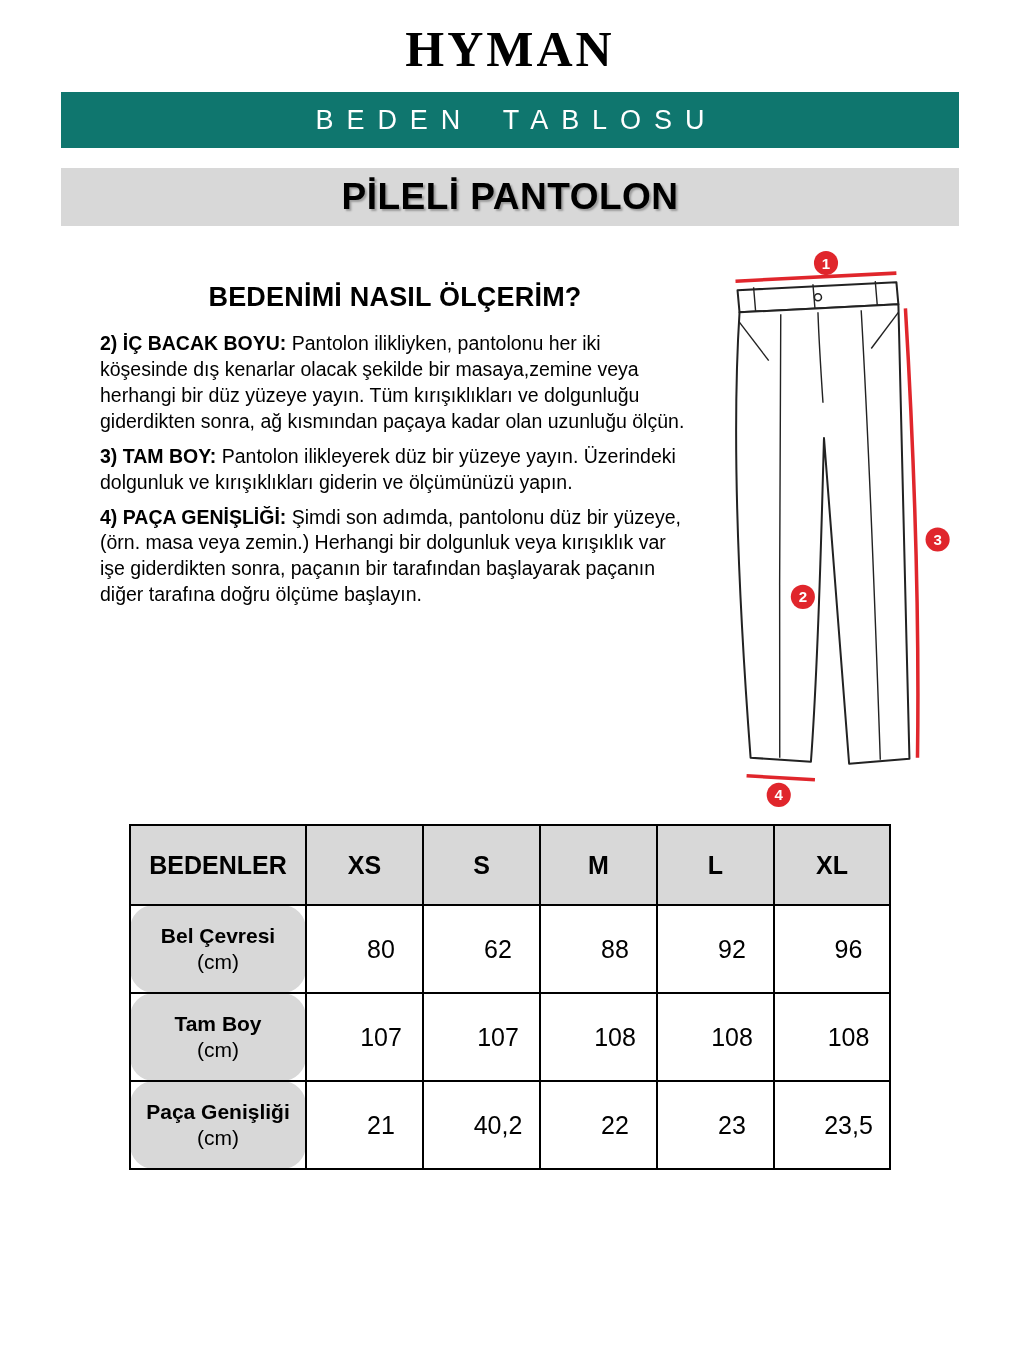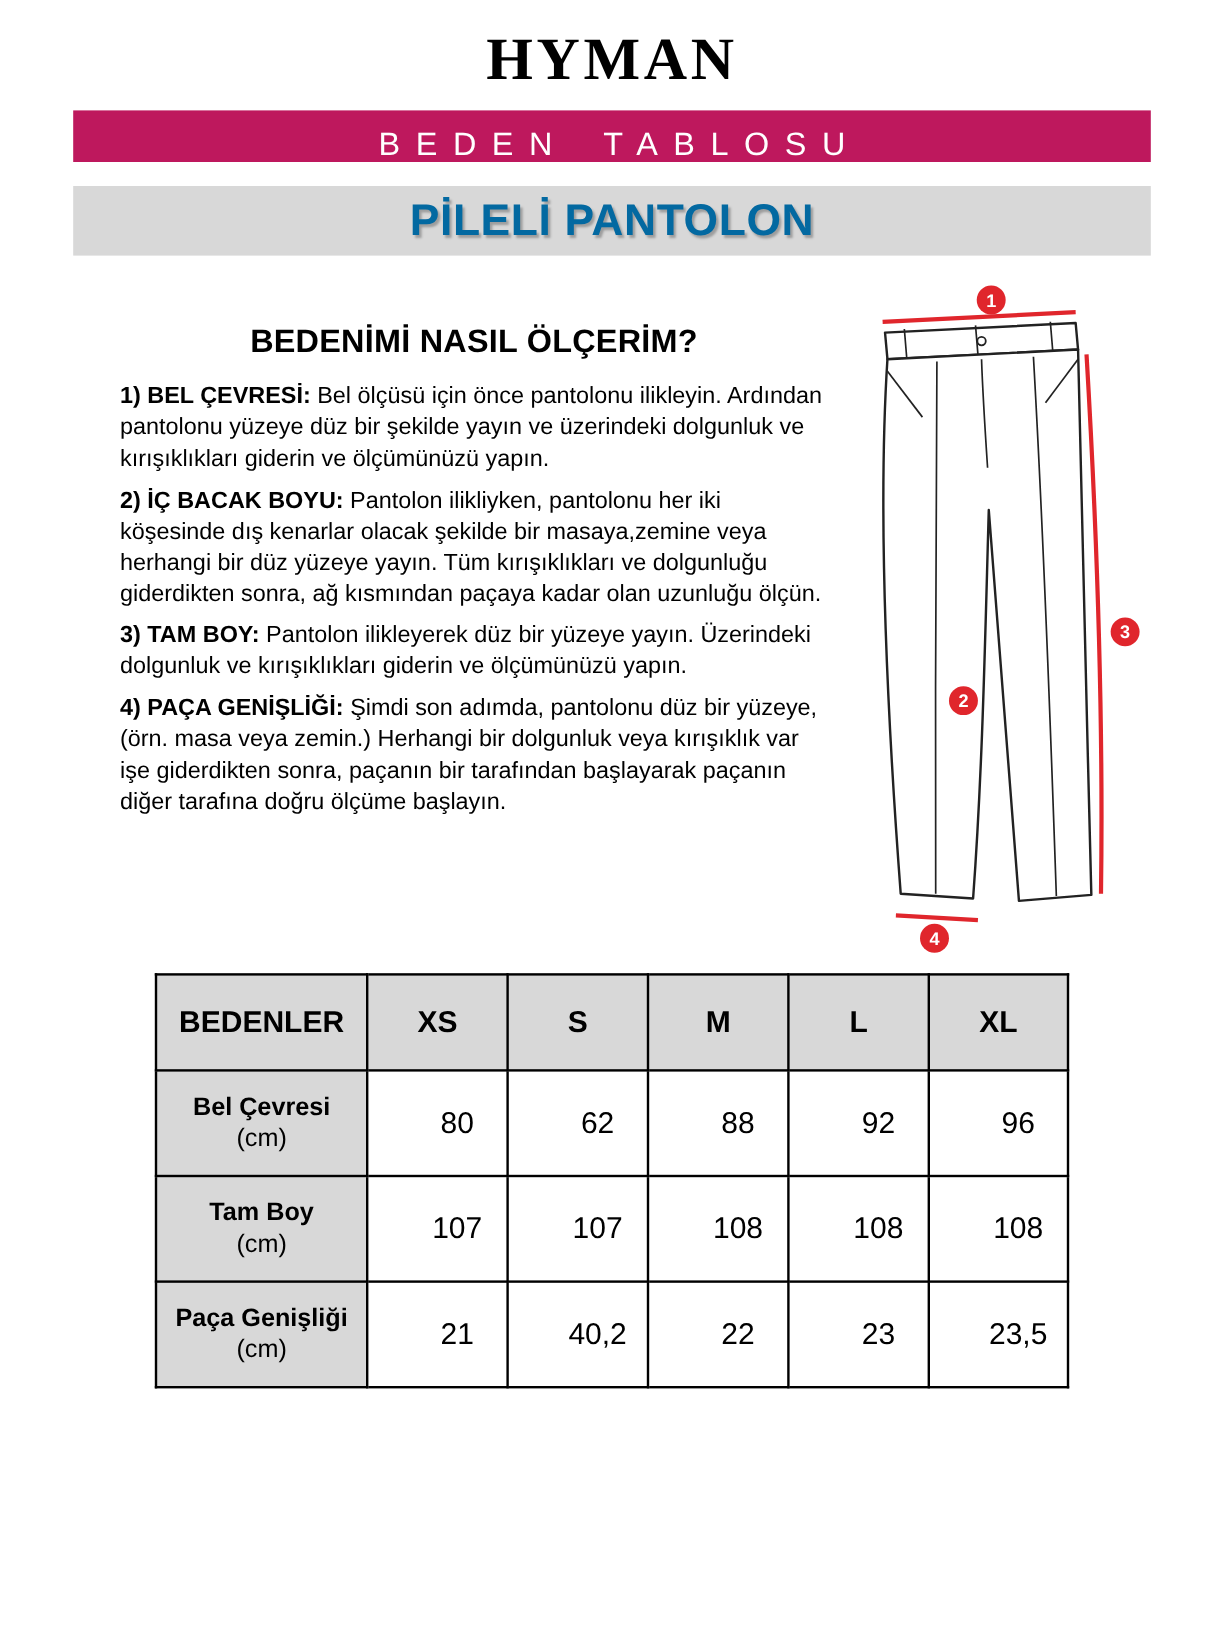--- a/index.html
+++ b/index.html
@@ -18,32 +18,32 @@
     text-align:center;
     font-family:"Liberation Serif","DejaVu Serif",serif;
     font-weight:700;
     font-size:50px;
     letter-spacing:3px;
     line-height:1;
   }
   .bar { width:898px; margin:0 auto; text-align:center; }
   .bar-black {
     margin-top:18px;
-    background:#be185d;
+    background:#0f766e;
     color:#fff;
-    height:43px; line-height:56px;
+    height:56px; line-height:56px;
     font-size:27px;
     letter-spacing:0.48em;
     word-spacing:0.35em;
     text-indent:0.48em;
   }
   .bar-gray {
     margin-top:20px;
     background:#d8d8d8;
-    color:#0369a1;
+    color:#000000;
     height:58px; line-height:58px;
     font-size:37px;
     font-weight:bold;
     letter-spacing:0.5px;
     text-shadow:2px 2px 2px rgba(0,0,0,0.28);
   }
   .content {
     display:flex;
     padding:0 58px 0 100px;
     margin-top:24px;
@@ -74,21 +74,21 @@
     border-collapse:collapse;
     table-layout:fixed;
     text-align:center;
   }
   .size-table th, .size-table td {
     border:2.5px solid #000;
     vertical-align:middle;
   }
   .size-table thead th { height:80px; background:#d8d8d8; font-size:25px; font-weight:bold; }
   .size-table tbody tr { height:88px; }
-  .size-table tbody th { background:#d8d8d8; font-size:21px; line-height:1.25; font-weight:normal; padding:6px 10px; }
+  .size-table tbody th { background:#d8d8d8; font-size:21px; line-height:1.25; font-weight:normal; padding:6px 10px;border-radius:24px; }
   .size-table tbody td { background:#fff; font-size:25px; font-weight:normal;padding-left:33px; }
   .size-table .b { font-weight:bold; }
   .size-table .reg { font-weight:normal; }
   svg text { font-family:"Liberation Sans","DejaVu Sans",sans-serif; }
 </style>
 </head>
 <body>
 
 <div class="page">
 
@@ -96,21 +96,20 @@
 
   <div class="bar bar-black">BEDEN TABLOSU</div>
 
   <div class="bar bar-gray">PİLELİ PANTOLON</div>
 
   <div class="content">
 
     <div class="guide">
       <div class="guide-heading">BEDENİMİ NASIL ÖLÇERİM?</div>
 
-      <div class="step"><span class="lead">1) BEL ÇEVRESİ:</span><span> Bel ölçüsü için önce pantolonu ilikleyin. Ardından pantolonu yüzeye düz bir şekilde yayın ve üzerindeki dolgunluk ve kırışıklıkları giderin ve ölçümünüzü yapın.</span></div>
 
       <div class="step"><span class="lead">2) İÇ BACAK BOYU:</span><span> Pantolon ilikliyken, pantolonu her iki köşesinde dış kenarlar olacak şekilde bir masaya,zemine veya herhangi bir düz yüzeye yayın. Tüm kırışıklıkları ve dolgunluğu giderdikten sonra, ağ kısmından paçaya kadar olan uzunluğu ölçün.</span></div>
 
       <div class="step"><span class="lead">3) TAM BOY:</span><span> Pantolon ilikleyerek düz bir yüzeye yayın. Üzerindeki dolgunluk ve kırışıklıkları giderin ve ölçümünüzü yapın.</span></div>
 
       <div class="step"><span class="lead">4) PAÇA GENİŞLİĞİ:</span><span> Şimdi son adımda, pantolonu düz bir yüzeye, (örn. masa veya zemin.) Herhangi bir dolgunluk veya kırışıklık var işe giderdikten sonra, paçanın bir tarafından başlayarak paçanın diğer tarafına doğru ölçüme başlayın.</span></div>
     </div>
 
     <div class="diagram">
       <svg viewBox="0 0 270 555" width="272" height="558">

